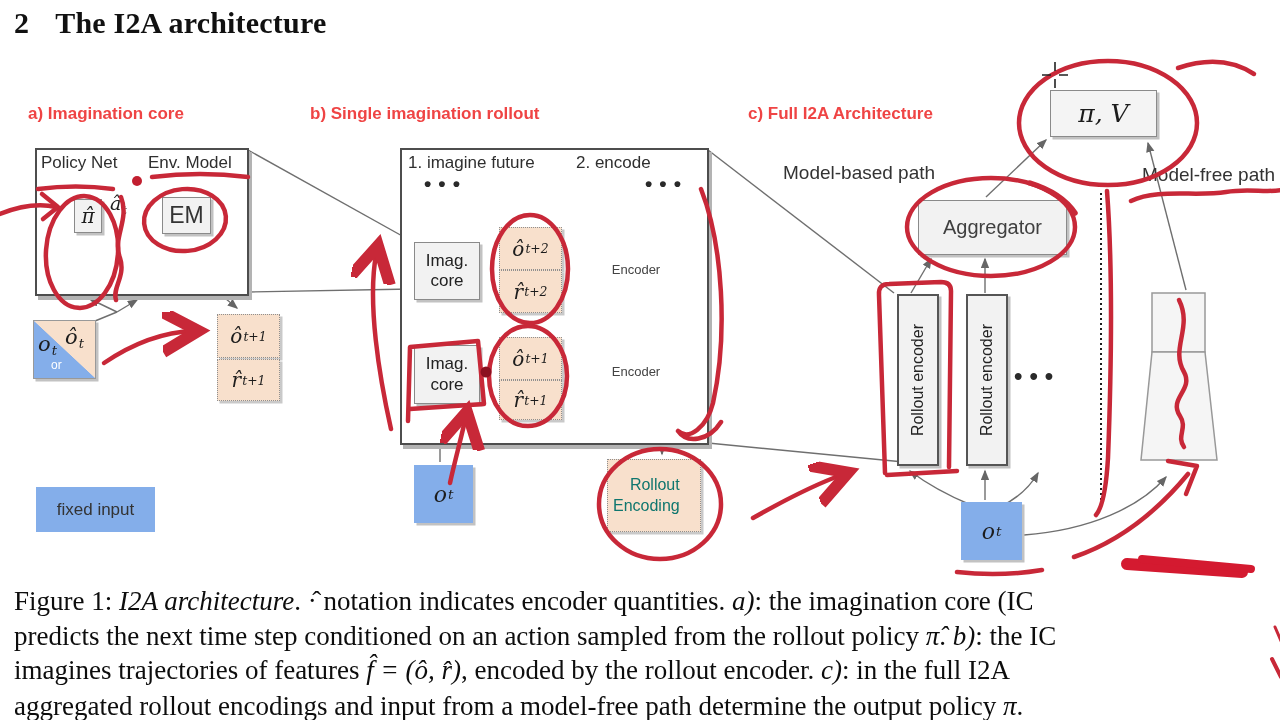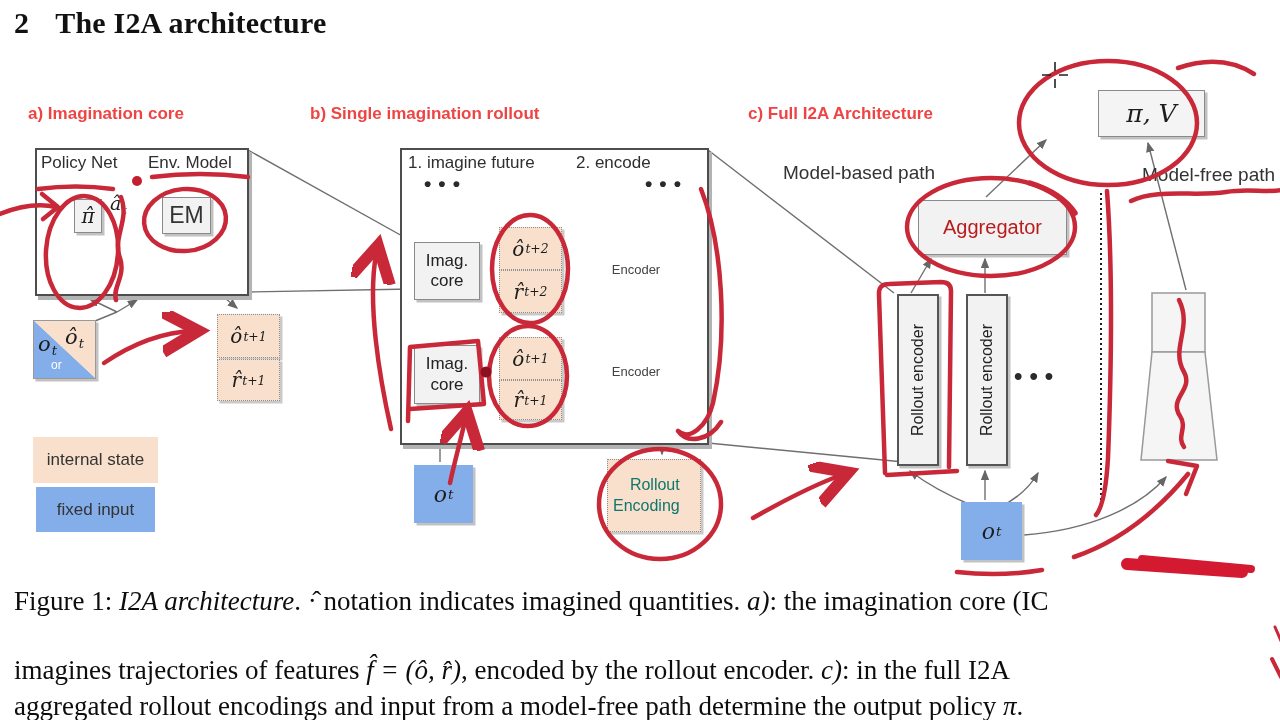--- a/index.html
+++ b/index.html
@@ -132,21 +132,20 @@
 
     <div class="abs peach math" style="left:217px;top:314px;width:61px;height:42px;font-size:20px;">
       <span>ô</span>
         <span class="sub">t+1</span>
     </div>
     <div class="abs peach math" style="left:217px;top:359px;width:61px;height:40px;font-size:20px;">
       <span>r̂</span>
         <span class="sub">t+1</span>
     </div>
 
-    <div class="abs legend" style="left:33px;top:437px;width:125px;height:46px;background:#f8e0cc;">internal state</div>
     <div class="abs legend" style="left:36px;top:487px;width:119px;height:45px;background:#84aeea;">fixed input</div>
 
     <div class="abs plabel" style="left:310px;top:104px;">b) Single imagination rollout</div>
     <div class="abs panelbox" style="left:400px;top:148px;width:305px;height:293px;"></div>
     <div class="abs glabel" style="left:408px;top:153px;">1. imagine future</div>
     <div class="abs glabel" style="left:576px;top:153px;">2. encode</div>
     <div class="abs dots" style="left:424px;top:172px;">•••</div>
     <div class="abs dots" style="left:645px;top:172px;">•••</div>
 
     <div class="abs gbox" style="left:414px;top:242px;width:64px;height:56px;font-size:17px;line-height:1.2;">
@@ -181,41 +180,44 @@
 
     <div class="abs blue math" style="left:414px;top:465px;width:59px;height:58px;font-size:22px;">
       <span>o</span>
         <span class="sub">t</span>
     </div>
 
     <div class="abs plabel" style="left:748px;top:104px;">c) Full I2A Architecture</div>
     <div class="abs pathlabel" style="left:783px;top:162px;">Model-based path</div>
     <div class="abs pathlabel" style="left:1142px;top:164px;">Model-free path</div>
 
-    <div class="abs gbox math" style="left:1050px;top:90px;width:105px;height:45px;font-size:25px;background:#f4f4f4;margin-left:48px;">
+    <div class="abs gbox math" style="left:1050px;top:90px;width:105px;height:45px;font-size:25px;background:#f4f4f4;">
       <span>π, V</span>
     </div>
-    <div class="abs gbox" style="left:918px;top:200px;width:147px;height:53px;font-size:20px;color:#b91c1c;">
+    <div class="abs gbox" style="left:918px;top:200px;width:147px;height:53px;font-size:20px;color:#404040;">
       <span>Aggregator</span>
     </div>
     <div class="abs gbox" style="left:897px;top:294px;width:38px;height:168px;border-width:2px;border-color:#555;">
       <span class="vtext">Rollout encoder</span>
     </div>
     <div class="abs gbox" style="left:966px;top:294px;width:38px;height:168px;border-width:2px;border-color:#555;">
       <span class="vtext">Rollout encoder</span>
     </div>
     <div class="abs dots" style="left:1014px;top:362px;font-size:24px;">•••</div>
 
     <div class="abs blue math" style="left:961px;top:502px;width:61px;height:58px;font-size:22px;">
       <span>o</span>
         <span class="sub">t</span>
     </div>
 
     <div class="abs cap" style="top:586px;">
-      <span>Figure 1: </span><span class="it">I2A architecture</span><span>. ·̂ notation indicates imagined quantities. </span><span class="it">a)</span><span>: the imagination core (IC</span>
+      <span>Figure 1: </span><span class="it">I2A architecture</span><span>. ·̂ notation indicates encoder quantities. </span><span class="it">a)</span><span>: the imagination core (IC</span>
+    </div>
+    <div class="abs cap" style="top:621px;">
+      <span>predicts the next time step conditioned on an action sampled from the rollout policy </span><span class="it">π̂</span><span>. </span><span class="it">b)</span><span>: the IC</span>
     </div>
     <div class="abs cap" style="top:655px;">
       <span>imagines trajectories of features </span><span class="it">f̂ = (ô, r̂)</span><span>, encoded by the rollout encoder. </span><span class="it">c)</span><span>: in the full I2A</span>
     </div>
     <div class="abs cap" style="top:691px;">
       <span>aggregated rollout encodings and input from a model-free path determine the output policy </span><span class="it">π</span><span>.</span>
     </div>
   </div>
 
   <svg class="layer3" width="1280" height="720">

